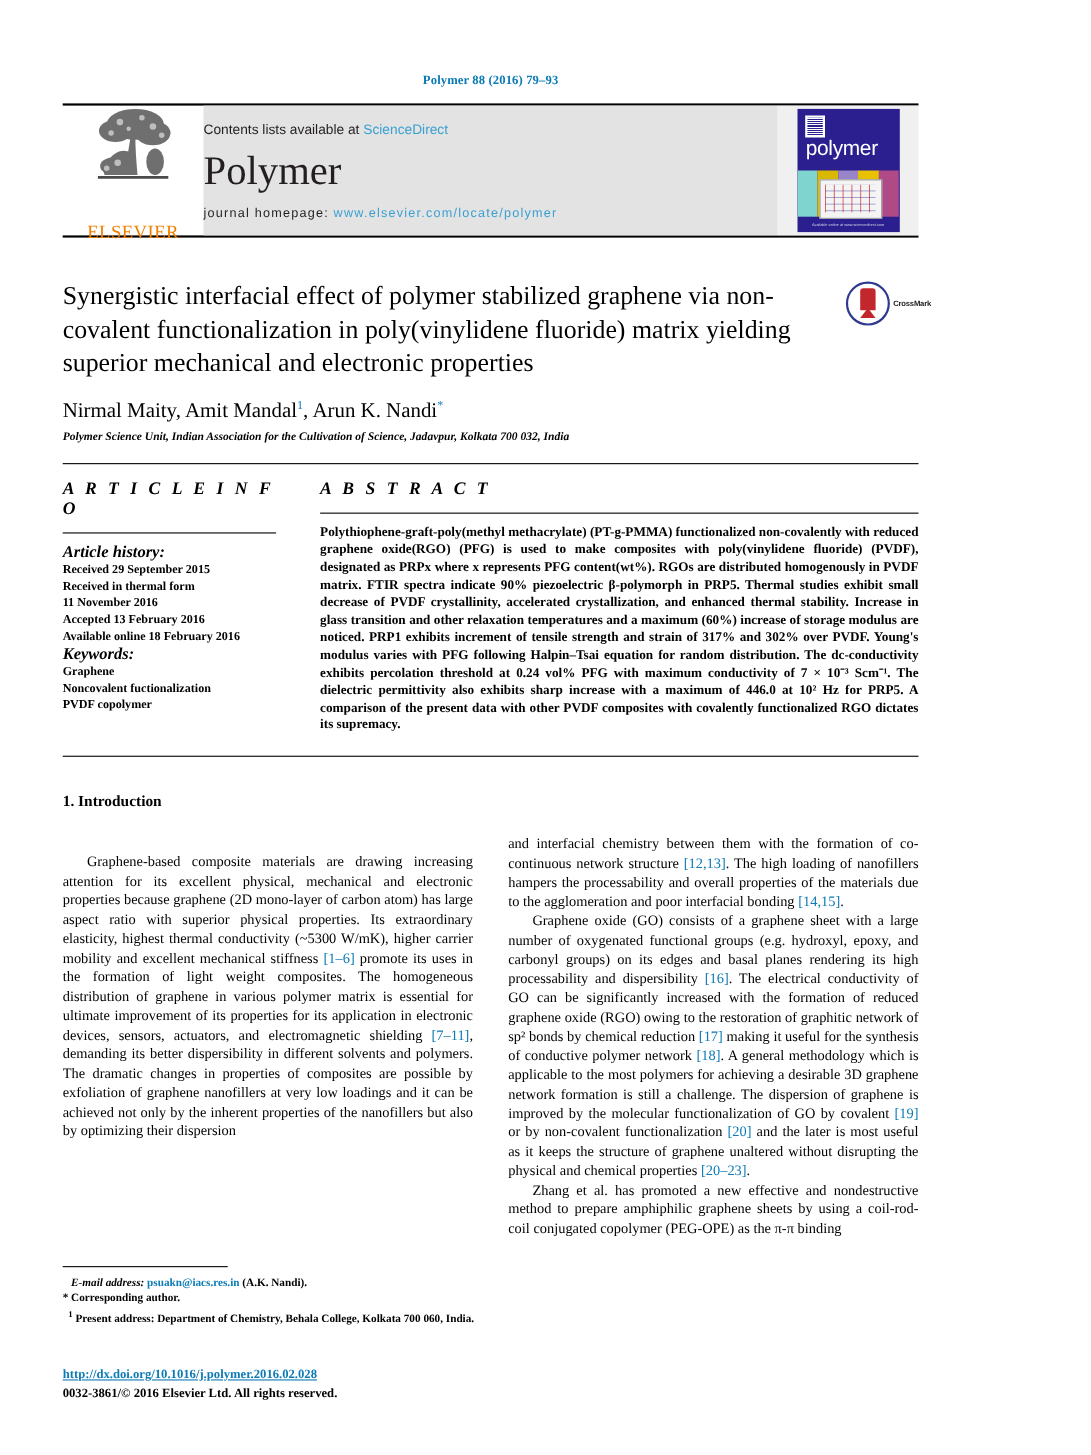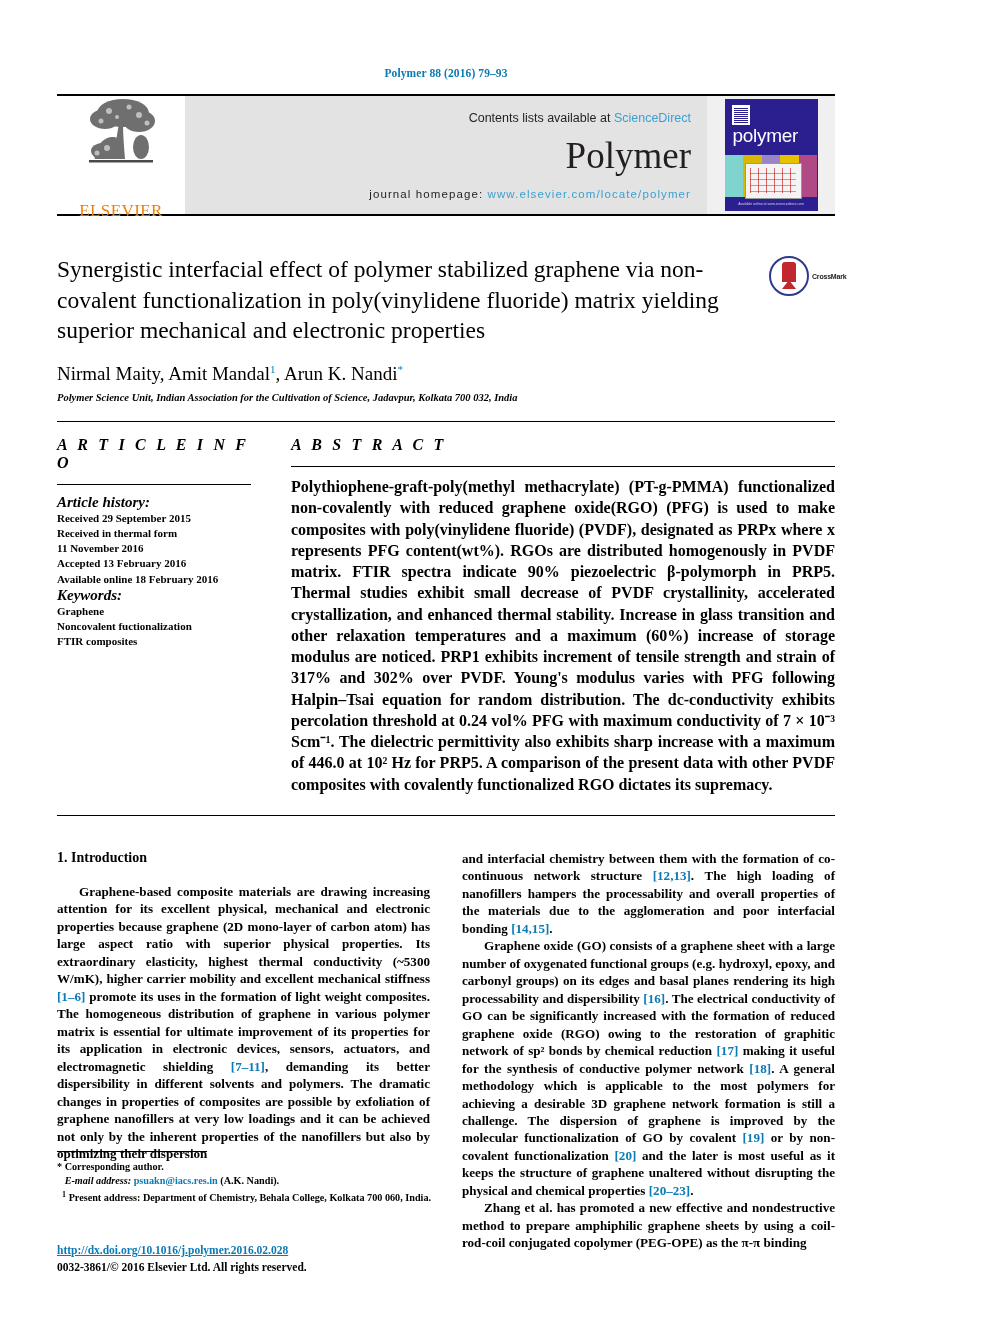--- a/index.html
+++ b/index.html
@@ -65,23 +65,23 @@
     font-size: 17px;
     letter-spacing: 0.4px;
     line-height: 1;
     margin-top: 1px;
   }
   .masthead-center {
     flex: 1 1 auto;
     background: #e3e3e3;
     display: flex;
     flex-direction: column;
-    align-items: flex-end;
+    align-items: flex-start;
     justify-content: center;
-    padding: 8px 16px;
+    padding: 8px 0;
     box-sizing: border-box;
   }
   .contents-line {
     font-family: "Liberation Sans", sans-serif;
     font-size: 12.5px;
     color: #231f20;
   }
   .contents-line .sd {
     color: #3aa0d1;
   }
@@ -288,21 +288,21 @@
     font-weight: bold;
     font-size: 15px;
   }
   .info-line {
     font-size: 11px;
     font-weight: bold;
     line-height: 1.38;
   }
   .keywords-block { }
   .abstract-text {
-    font-size: 16px;
+    font-size: 12px;
     line-height: 1.33;
     text-align: justify;
     font-weight: bold;
   }
   .abstract-text p { margin: 0; }
   .copyright {
     text-align: right;
     font-size: 12.6px;
     font-weight: bold;
     margin-top: 20px;
@@ -325,21 +325,22 @@
   .intro-heading {
     font-family: "Liberation Serif", serif;
     font-weight: bold;
     font-size: 14px;
     margin: 0 0 17px 0;
   }
   .body-text {
     font-size: 13.1px;
     line-height: 1.335;
     text-align: justify;
-    font-weight: bold;
+    font-weight: normal;
+    margin-top: 36px;
   }
   .body-text p { margin: 0; text-indent: 22px; }
   .body-text p + p { margin-top: 0; }
   .ref { color: #0b7ab5; }
 
   
   .footnotes {
     position: absolute;
     left: 57px;
     top: 1151px;
@@ -463,21 +464,21 @@
       <div class="info-line">Received 29 September 2015</div>
       <div class="info-line">Received in thermal form</div>
       <div class="info-line">11 November 2016</div>
       <div class="info-line">Accepted 13 February 2016</div>
       <div class="info-line">Available online 18 February 2016</div>
 
       <div class="keywords-block">
         <div class="info-label">Keywords:</div>
         <div class="info-line">Graphene</div>
         <div class="info-line">Noncovalent fuctionalization</div>
-        <div class="info-line">FTIR composites</div>
+        <div class="info-line">PVDF copolymer</div>
       </div>
     </div>
 
     <div class="col-abstract">
       <div class="section-head">A B S T R A C T</div>
       <div class="head-rule"></div>
       <div class="abstract-text">
         <p>Polythiophene-graft-poly(methyl methacrylate) (PT-g-PMMA) functionalized non-covalently with reduced graphene oxide(RGO) (PFG) is used to make composites with poly(vinylidene fluoride) (PVDF), designated as PRPx where x represents PFG content(wt%). RGOs are distributed homogenously in PVDF matrix. FTIR spectra indicate 90% piezoelectric β-polymorph in PRP5. Thermal studies exhibit small decrease of PVDF crystallinity, accelerated crystallization, and enhanced thermal stability. Increase in glass transition and other relaxation temperatures and a maximum (60%) increase of storage modulus are noticed. PRP1 exhibits increment of tensile strength and strain of 317% and 302% over PVDF. Young's modulus varies with PFG following Halpin–Tsai equation for random distribution. The dc-conductivity exhibits percolation threshold at 0.24 vol% PFG with maximum conductivity of 7 × 10⁻³ Scm⁻¹. The dielectric permittivity also exhibits sharp increase with a maximum of 446.0 at 10² Hz for PRP5. A comparison of the present data with other PVDF composites with covalently functionalized RGO dictates its supremacy.</p>
       </div>
     </div>
@@ -496,26 +497,26 @@
       <div class="body-text">
         <p style="text-indent:0">and interfacial chemistry between them with the formation of co-continuous network structure <span class="ref">[12,13]</span>. The high loading of nanofillers hampers the processability and overall properties of the materials due to the agglomeration and poor interfacial bonding <span class="ref">[14,15]</span>.</p>
         <p>Graphene oxide (GO) consists of a graphene sheet with a large number of oxygenated functional groups (e.g. hydroxyl, epoxy, and carbonyl groups) on its edges and basal planes rendering its high processability and dispersibility <span class="ref">[16]</span>. The electrical conductivity of GO can be significantly increased with the formation of reduced graphene oxide (RGO) owing to the restoration of graphitic network of sp² bonds by chemical reduction <span class="ref">[17]</span> making it useful for the synthesis of conductive polymer network <span class="ref">[18]</span>. A general methodology which is applicable to the most polymers for achieving a desirable 3D graphene network formation is still a challenge. The dispersion of graphene is improved by the molecular functionalization of GO by covalent <span class="ref">[19]</span> or by non-covalent functionalization <span class="ref">[20]</span> and the later is most useful as it keeps the structure of graphene unaltered without disrupting the physical and chemical properties <span class="ref">[20–23]</span>.</p>
         <p>Zhang et al. has promoted a new effective and nondestructive method to prepare amphiphilic graphene sheets by using a coil-rod-coil conjugated copolymer (PEG-OPE) as the π-π binding</p>
       </div>
     </div>
   </div>
 
   <div class="footnotes">
     <div class="fn-rule"></div>
-    <div class="fn-line">* Corresponding author.</div>
     <div class="fn-line">
       &nbsp;&nbsp;&nbsp;<span class="em">E-mail address:</span>
       <span class="fn-link">psuakn@iacs.res.in</span>
       <span>(A.K. Nandi).</span>
     </div>
+    <div class="fn-line">* Corresponding author.</div>
     <div class="fn-line">
       &nbsp;&nbsp;<span class="fn-sup">1</span>
       <span>Present address: Department of Chemistry, Behala College, Kolkata 700 060, India.</span>
     </div>
   </div>
 
   <div class="doi-block">
     <div>
       <span class="doi-link">http://dx.doi.org/10.1016/j.polymer.2016.02.028</span>
     </div>

